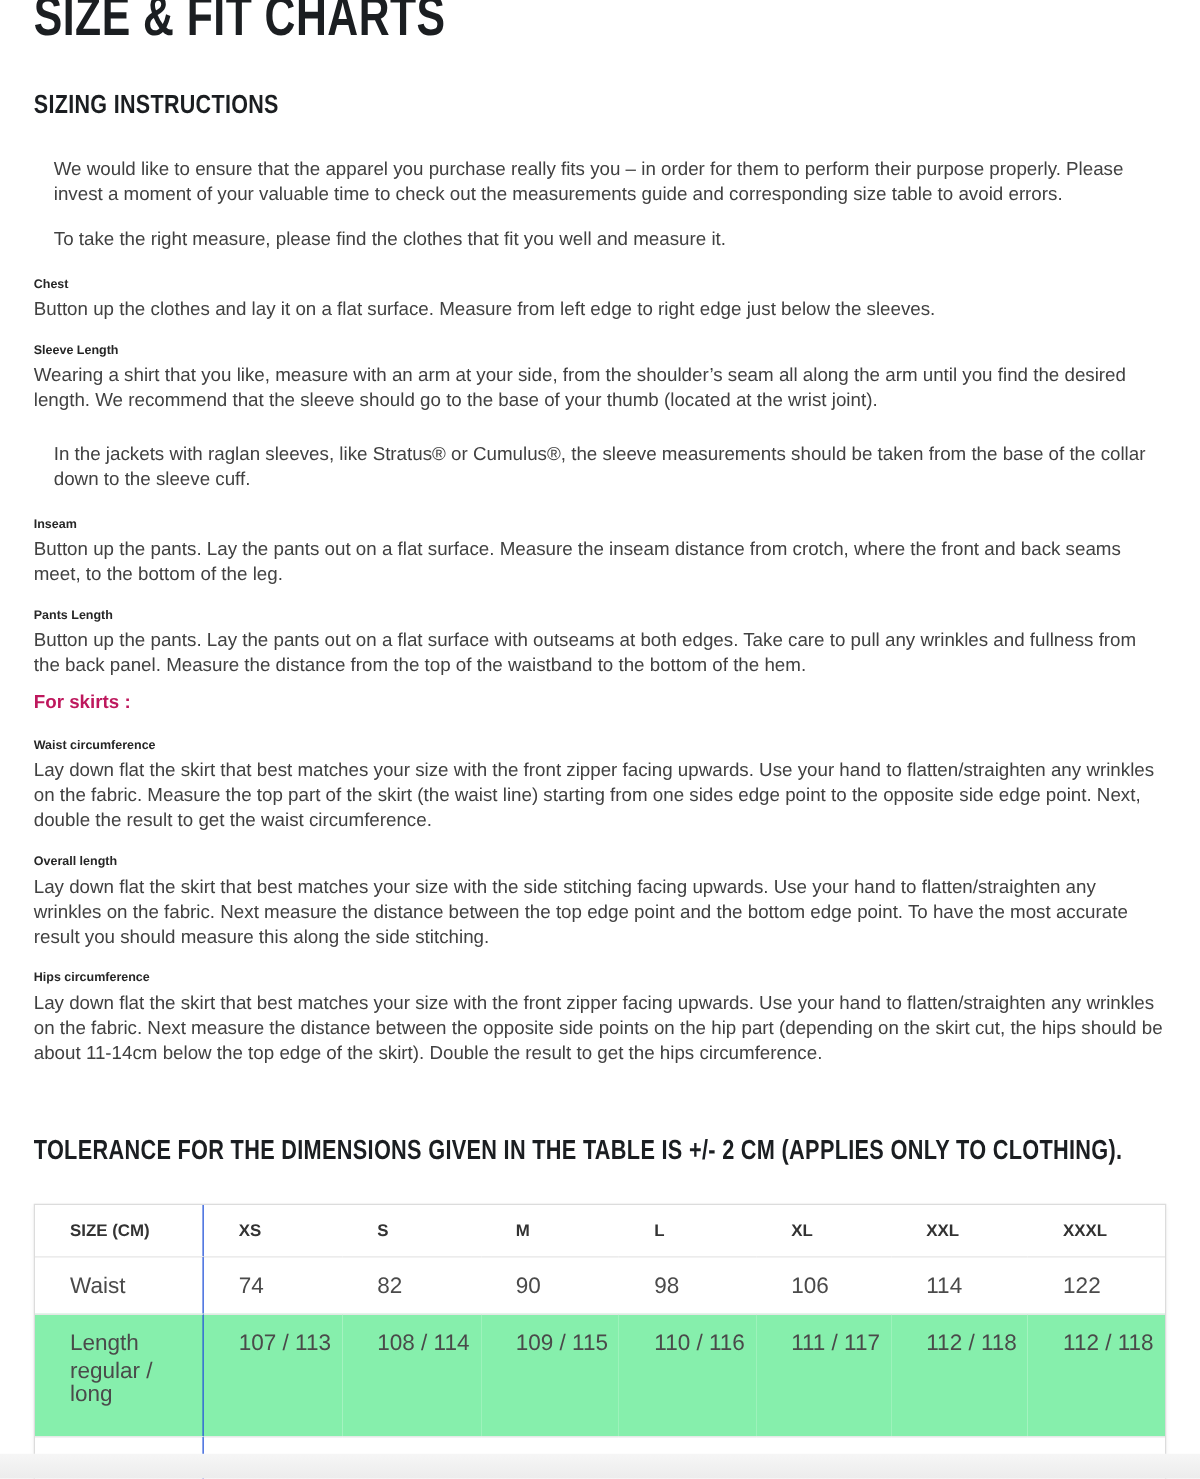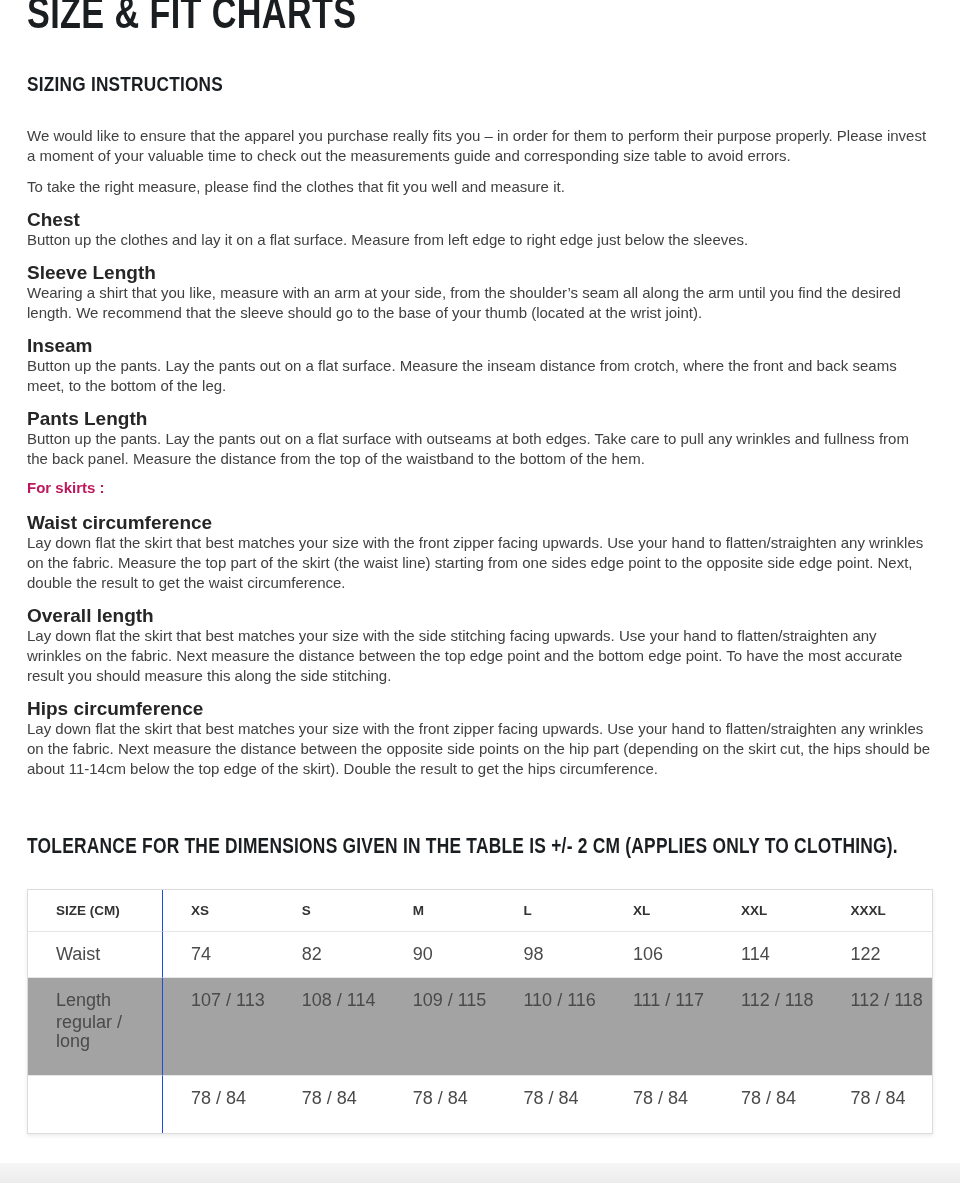--- a/index.html
+++ b/index.html
@@ -30,25 +30,25 @@
     margin: 37px 0 0 0;
     font-size: 21px;
     font-weight: bold;
     color: #1b1e21;
     letter-spacing: 0.3px;
     white-space: nowrap;
     transform: scaleX(0.82);
     transform-origin: 0 50%;
   }
   .body-text { font-size: 15px; line-height: 20px; }
-  p.para { margin: 0; }
+  p.para { margin: 16px; }
   .intro-1 { margin-top: 30px !important; }
   .intro-2 { margin-top: 11px !important; }
   .measure { margin-top: 13px; }
-  .term { font-weight: bold; color: #262626; font-size: 19px; line-height: 20px; margin: 0; }
+  .term { font-weight: bold; color: #262626; font-size: 10px; line-height: 20px; margin: 0; }
   .desc { margin: 0; }
   .note-para { margin-top: 23px !important; }
   .skirts-label { margin-top: 9px; font-weight: bold; color: #be185d; font-size: 15px; line-height: 20px; }
 
   .tolerance-heading {
     margin: 54px 0 0 0;
     font-size: 22px;
     font-weight: bold;
     color: #1b1e21;
     letter-spacing: 0.3px;
@@ -76,21 +76,21 @@
     font-weight: bold;
     color: #333333;
     padding-top: 13px;
     padding-bottom: 13px;
     white-space: nowrap;
   }
   .size-table td { font-size: 18px; color: #4a4a4a; }
   .size-table .col-label { width: 135px; border-right: 1px solid #1d4ed8; }
   .size-table tbody td { border-top: 1px solid #e6e6e6; }
   .size-table tr.tall td { padding-bottom: 24px; }
-  .size-table tr.striped { background: #a3a3a3; }
+  .size-table tr.striped { background: #86efac; }
   .row-label { color: #4a4a4a; }
   .sublabel { line-height: 19px; margin-top: 2px; }
   .sublabel:empty { display: none; }
 
   .bottom-band {
     position: absolute;
     left: 0; right: 0; bottom: 0;
     height: 20px;
     background: linear-gradient(180deg, #f6f6f6 0%, #ececec 100%);
   }
@@ -111,20 +111,21 @@
     <p class="term">Chest</p>
     <p class="desc body-text">Button up the clothes and lay it on a flat surface. Measure from left edge to right edge just below the sleeves.</p>
   </div>
 
 
   <div class="measure">
     <p class="term">Sleeve Length</p>
     <p class="desc body-text">Wearing a shirt that you like, measure with an arm at your side, from the shoulder’s seam all along the arm until you find the desired length. We recommend that the sleeve should go to the base of your thumb (located at the wrist joint).</p>
   </div>
 
+  <p class="para body-text note-para">In the jackets with raglan sleeves, like Stratus® or Cumulus®, the sleeve measurements should be taken from the base of the collar down to the sleeve cuff.</p>
 
   <div class="measure">
     <p class="term">Inseam</p>
     <p class="desc body-text">Button up the pants. Lay the pants out on a flat surface. Measure the inseam distance from crotch, where the front and back seams meet, to the bottom of the leg.</p>
   </div>
 
   <div class="measure">
     <p class="term">Pants Length</p>
     <p class="desc body-text">Button up the pants. Lay the pants out on a flat surface with outseams at both edges. Take care to pull any wrinkles and fullness from the back panel. Measure the distance from the top of the waistband to the bottom of the hem.</p>
   </div>

